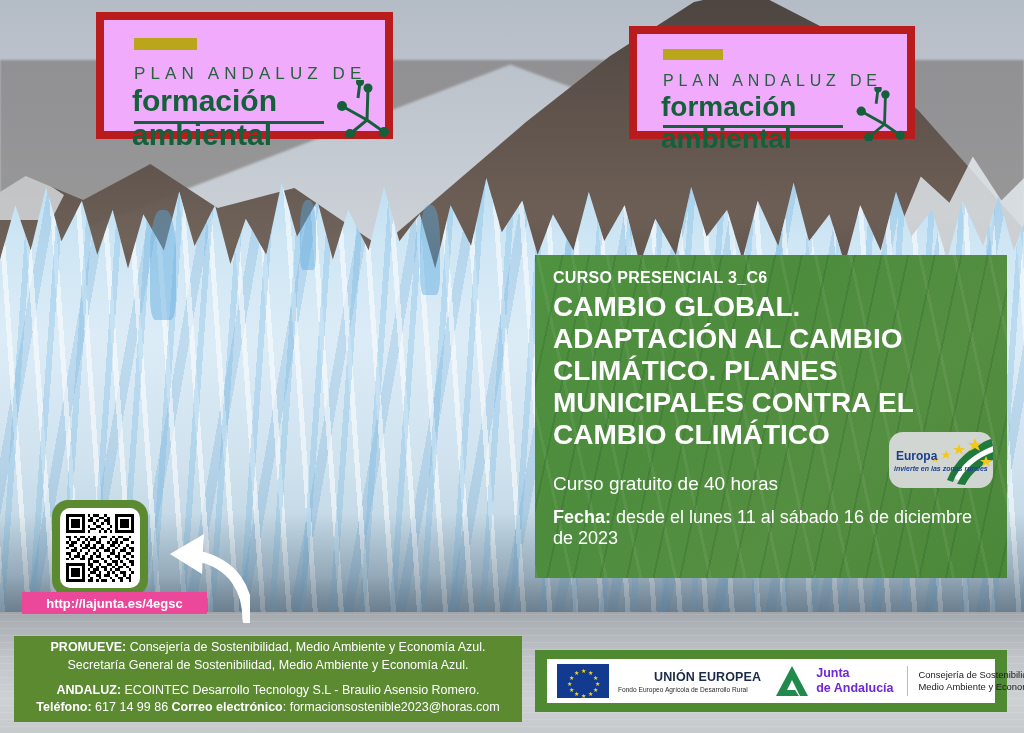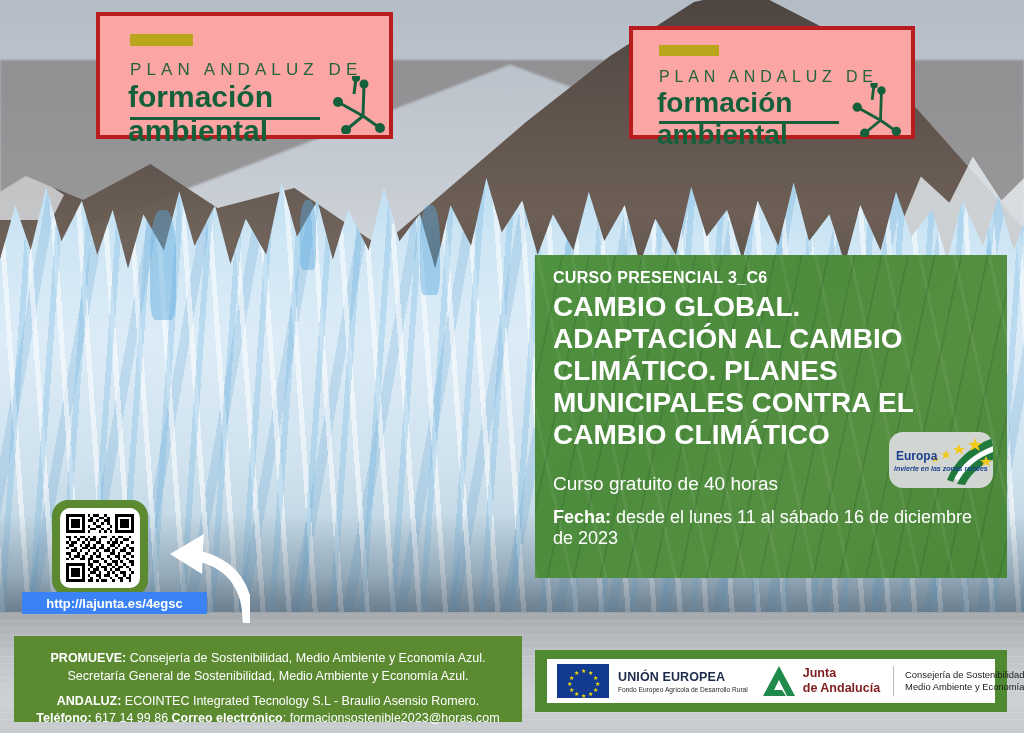--- a/index.html
+++ b/index.html
@@ -79,21 +79,21 @@
   }
   .glacier::after{
     content:"";position:absolute;left:0;bottom:0;width:100%;height:22%;
     background:linear-gradient(180deg,rgba(120,150,170,0) 0%,rgba(80,100,118,.55) 100%);
   }
   .deep-blue{position:absolute;background:#5aa9dd;opacity:.45;border-radius:40% 40% 20% 20%;}
   .cave{position:absolute;left:600px;top:440px;width:80px;height:60px;background:#4e7e9e;opacity:.55;border-radius:50% 50% 30% 30%;}
 
   
   .pafa{
-    position:absolute;background:#fca5a5;border:4px solid #b91c1c;
+    position:absolute;background:#f0abfc;border:8px solid #b91c1c;
     box-sizing:border-box;
   }
   .pafa .bar{position:absolute;background:#b9a61b;}
   .pafa .l1{color:#25633c;letter-spacing:.30em;font-weight:400;}
   .pafa .l2{color:#15603a;font-weight:700;}
   .pafa .rule{position:absolute;background:#15603a;height:3px;}
   .pafa svg{position:absolute;}
 
   .pafa-a{left:96px;top:12px;width:297px;height:127px;}
   .pafa-a .bar{left:30px;top:18px;width:63px;height:12px;}
@@ -137,49 +137,49 @@
 
   
   .qr-box{
     position:absolute;left:52px;top:500px;width:96px;height:96px;
     background:#5b8a31;border-radius:16px;
   }
   .qr-inner{position:absolute;left:8px;top:8px;width:80px;height:80px;background:#fff;border-radius:10px;}
   .qr-img{position:absolute;left:6px;top:6px;width:68px;height:68px;}
   .qr-url{
     position:absolute;left:22px;top:592px;width:185px;height:22px;
-    background:#3b82f6;color:#fff;font-size:13px;font-weight:700;
+    background:#ec4899;color:#fff;font-size:13px;font-weight:700;
     display:flex;align-items:center;justify-content:center;
   }
   .arrow{position:absolute;left:160px;top:528px;width:90px;height:95px;}
 
   
   .footer-left{
     position:absolute;left:14px;top:636px;width:508px;height:86px;
     background:#5b8a31;color:#fff;box-sizing:border-box;
-    padding:14px 10px;text-align:center;font-size:12.5px;line-height:1.42;
+    padding:3px 10px;text-align:center;font-size:12.5px;line-height:1.42;
   }
   .footer-left b{font-weight:700;}
   .footer-left .gap{height:7px;}
   .footer-right{
     position:absolute;left:535px;top:650px;width:472px;height:62px;
     background:#4f8a33;
   }
   .logos{
     position:absolute;left:12px;top:9px;width:448px;height:44px;background:#fff;
     display:flex;align-items:center;padding:0 6px;box-sizing:border-box;
   }
   .euflag{width:52px;height:34px;background:#123a8f;position:relative;flex:0 0 auto;margin-left:4px;}
   .euflag i{position:absolute;color:#f5d90a;font-size:6px;line-height:6px;font-style:normal;}
   .eutxt{margin-left:9px;flex:0 0 auto;}
-  .eutxt .t1{font-size:12.5px;font-weight:700;color:#1a2a4a;letter-spacing:.01em;}
+  .eutxt .t1{font-size:12.5px;font-weight:700;color:#1a2a4a;letter-spacing:.01em;margin-left:36px;}
   .eutxt .t2{font-size:6.6px;color:#2a2a2a;margin-top:2px;}
   .jlogo{margin-left:14px;display:flex;align-items:center;flex:0 0 auto;}
   .jlogo .mark{width:34px;height:32px;}
-  .jlogo .jt{margin-left:7px;font-size:12.5px;font-weight:700;color:#7f1d1d;line-height:1.18;}
+  .jlogo .jt{margin-left:7px;font-size:12.5px;font-weight:700;color:#6d28d9;line-height:1.18;}
   .divider{width:1px;height:30px;background:#b9bcbe;margin-left:13px;flex:0 0 auto;}
   .cons{margin-left:11px;font-size:9.4px;color:#1a1a1a;line-height:1.32;flex:0 0 auto;}
 </style>
 </head>
 <body>
 
 <div id="poster">
 
   <div class="bg">
     <div class="sky"></div>
@@ -440,21 +440,21 @@
     <polygon points="10,26 44,6 42,46" fill="#ffffff"></polygon>
   </svg>
 
   <div class="footer-left">
     <div>
       <b>PROMUEVE:</b><span> Consejería de Sostenibilidad, Medio Ambiente y Economía Azul.</span>
     </div>
     <div>Secretaría General de Sostenibilidad, Medio Ambiente y Economía Azul.</div>
     <div class="gap"></div>
     <div>
-      <b>ANDALUZ:</b><span> ECOINTEC Integrated Tecnology S.L - Braulio Asensio Romero.</span>
+      <b>ANDALUZ:</b><span> ECOINTEC Desarrollo Tecnology S.L - Braulio Asensio Romero.</span>
     </div>
     <div>
       <b>Teléfono:</b><span> 617 14 99 86 </span><b>Correo electrónico</b><span>: formacionsostenible2023@horas.com</span>
     </div>
   </div>
 
   <div class="footer-right">
     <div class="logos">
       <div class="euflag">
         <i style="left:24px;top:4px;">★</i>

